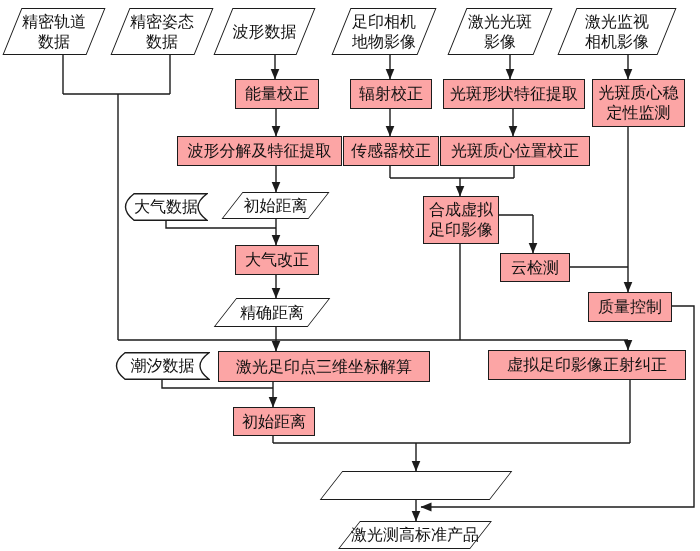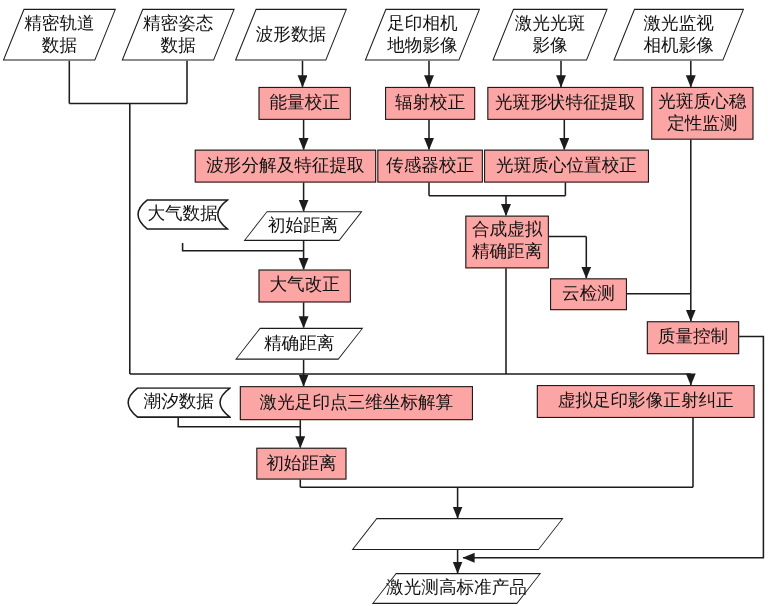--- a/index.html
+++ b/index.html
@@ -106,33 +106,33 @@
   <div class="node rect" style="left:177px;top:136px;width:163px;height:28px">
       <span class="label">波形分解及特征提取</span>
     </div>
   <div class="node rect" style="left:343px;top:136px;width:94px;height:28px">
       <span class="label">传感器校正</span>
     </div>
   <div class="node rect" style="left:440px;top:136px;width:148px;height:28px">
       <span class="label">光斑质心位置校正</span>
     </div>
 
-  <div class="node stored" style="left:124px;top:181px;width:84px;height:28px">
+  <div class="node stored" style="left:124px;top:193px;width:84px;height:28px">
       <svg class="sshape" viewBox="0 0 84 28" preserveAspectRatio="none">
         <path d="M10,0.8 H83 Q65,14 83,27.2 H10 Q-7,14 10,0.8 Z"></path>
       </svg>
       <span class="label">大气数据</span>
     </div>
   <div class="node para lean38" style="left:232px;top:192px;width:87px;height:27px">
       <div class="pshape"></div>
       <span class="label">初始距离</span>
     </div>
   <div class="node rect" style="left:423px;top:196px;width:74px;height:46px">
       <span class="label">合成虚拟
-精确距离</span>
+足印影像</span>
     </div>
 
   <div class="node rect" style="left:500px;top:253px;width:68px;height:27px">
       <span class="label">云检测</span>
     </div>
   <div class="node rect" style="left:235px;top:245px;width:82px;height:28px">
       <span class="label">大气改正</span>
     </div>
 
   <div class="node para lean38" style="left:225px;top:298px;width:94px;height:29px">

